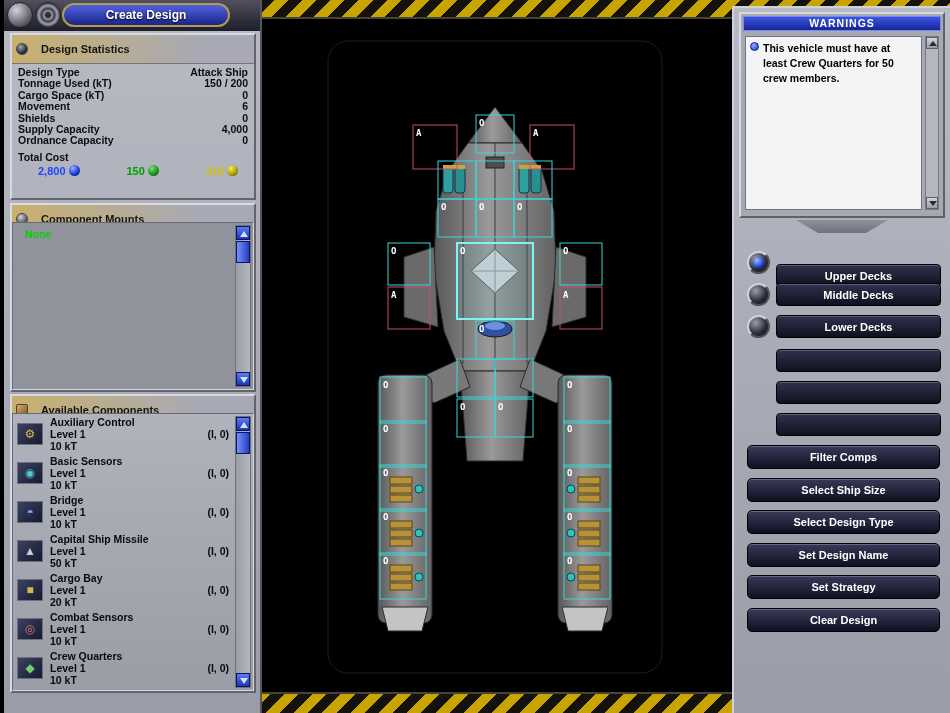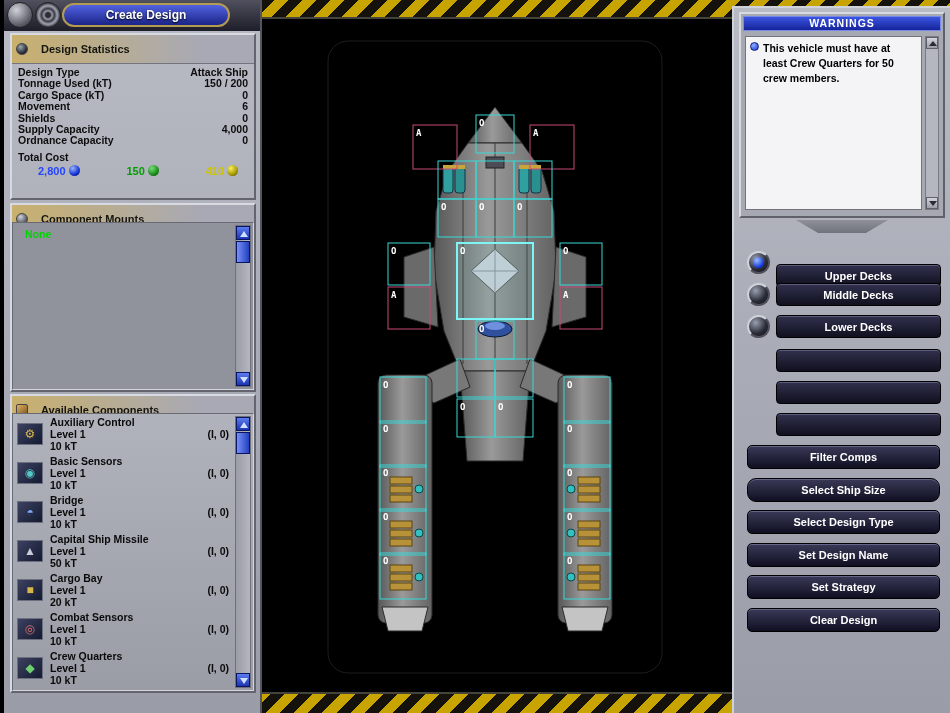--- a/index.html
+++ b/index.html
@@ -452,21 +452,21 @@
   <div class="deck-radio" style="top:275px;"></div>
   <div class="navy-bar" style="top:275px;">Middle Decks</div>
   <div class="deck-radio" style="top:307px;"></div>
   <div class="navy-bar" style="top:307px;">Lower Decks</div>
 
   <div class="navy-bar" style="top:341px;"></div>
   <div class="navy-bar" style="top:373px;"></div>
   <div class="navy-bar" style="top:405px;"></div>
 
   <div class="action-btn" style="top:437px;">Filter Comps</div>
-  <div class="action-btn" style="top:470px;border-radius:9px;">Select Ship Size</div>
+  <div class="action-btn" style="top:470px;">Select Ship Size</div>
   <div class="action-btn" style="top:502px;">Select Design Type</div>
   <div class="action-btn" style="top:535px;">Set Design Name</div>
   <div class="action-btn" style="top:567px;">Set Strategy</div>
   <div class="action-btn" style="top:600px;">Clear Design</div>
 
   <div class="footer-btn" id="create-btn">Create</div>
   <div class="footer-btn" id="cancel-btn">Cancel</div>
 </div>
 
 </body></html>

